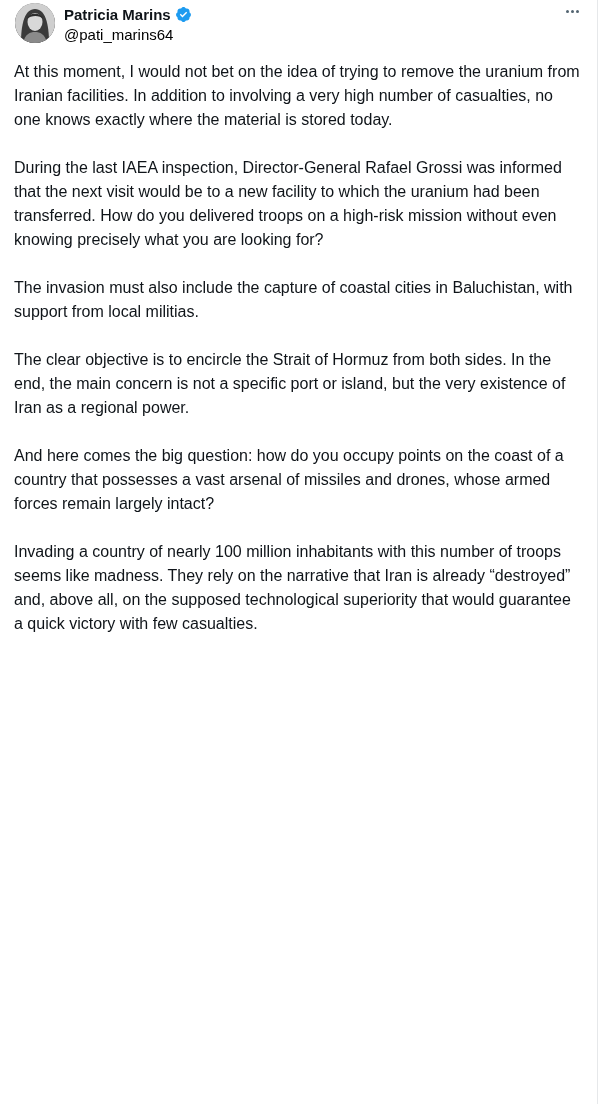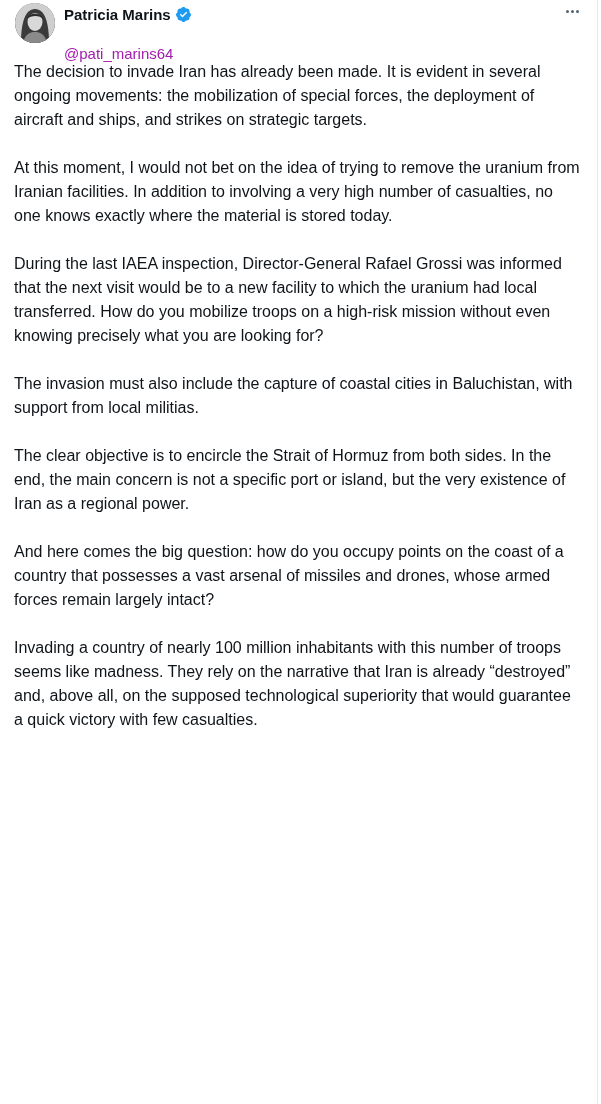--- a/index.html
+++ b/index.html
@@ -7,21 +7,21 @@
            font-family: "Liberation Sans", sans-serif; color: #0f1419; }
     .right-border { position: absolute; top: 0; right: 3px; width: 1px; height: 1104px; background: #e6e8ea; }
     .header { position: absolute; top: 0; left: 14px; right: 14px; height: 50px; }
     .avatar { position: absolute; left: 1px; top: 3px; width: 40px; height: 40px; border-radius: 50%;
               background: radial-gradient(circle at 50% 40%, #d9d9d9 0 30%, #6a6a6a 31% 60%, #2b2b2b 61%);
               overflow: hidden; }
     .avatar svg { width: 40px; height: 40px; display: block; }
     .name-row { position: absolute; left: 50px; top: 6px; display: flex; align-items: flex-end; }
     .display-name { font-weight: bold; font-size: 15px; color: #0f1419; }
     .verified { margin-left: 4px; width: 17px; height: 17px; display: inline-block; }
-    .handle { position: absolute; left: 50px; top: 26px; font-size: 15px; color: #a21caf; margin-top: 19px; }
+    .handle { position: absolute; left: 50px; top: 26px; font-size: 15px; color: #000000; }
     .more { position: absolute; right: 8px; top: 10px; display: flex; gap: 2px; cursor: pointer; }
     .more span { width: 3px; height: 3px; border-radius: 50%; background: #536471; display: block; }
     .tweet-body { position: absolute; top: 60px; left: 14px; width: 570px; font-size: 16px; line-height: 24px; color: #0f1419; }
     .tweet-body p { margin: 0 0 24px 0; white-space: normal; }
   </style>
 </head>
 <body>
 
 <div class="right-border"></div>
 
@@ -46,20 +46,19 @@
   </div>
   <div class="handle">@pati_marins64</div>
   <div class="more">
     <span></span>
     <span></span>
     <span></span>
   </div>
 </div>
 
 <div class="tweet-body">
-  <p>The decision to invade Iran has already been made. It is evident in several ongoing movements: the mobilization of special forces, the deployment of aircraft and ships, and strikes on strategic targets.</p>
   <p>At this moment, I would not bet on the idea of trying to remove the uranium from Iranian facilities. In addition to involving a very high number of casualties, no one knows exactly where the material is stored today.</p>
-  <p>During the last IAEA inspection, Director-General Rafael Grossi was informed that the next visit would be to a new facility to which the uranium had local transferred. How do you mobilize troops on a high-risk mission without even knowing precisely what you are looking for?</p>
+  <p>During the last IAEA inspection, Director-General Rafael Grossi was informed that the next visit would be to a new facility to which the uranium had been transferred. How do you delivered troops on a high-risk mission without even knowing precisely what you are looking for?</p>
   <p>The invasion must also include the capture of coastal cities in Baluchistan, with support from local militias.</p>
   <p>The clear objective is to encircle the Strait of Hormuz from both sides. In the end, the main concern is not a specific port or island, but the very existence of Iran as a regional power.</p>
   <p>And here comes the big question: how do you occupy points on the coast of a country that possesses a vast arsenal of missiles and drones, whose armed forces remain largely intact?</p>
   <p>Invading a country of nearly 100 million inhabitants with this number of troops seems like madness. They rely on the narrative that Iran is already “destroyed” and, above all, on the supposed technological superiority that would guarantee a quick victory with few casualties.</p>
 </div>
 
 </body></html>

